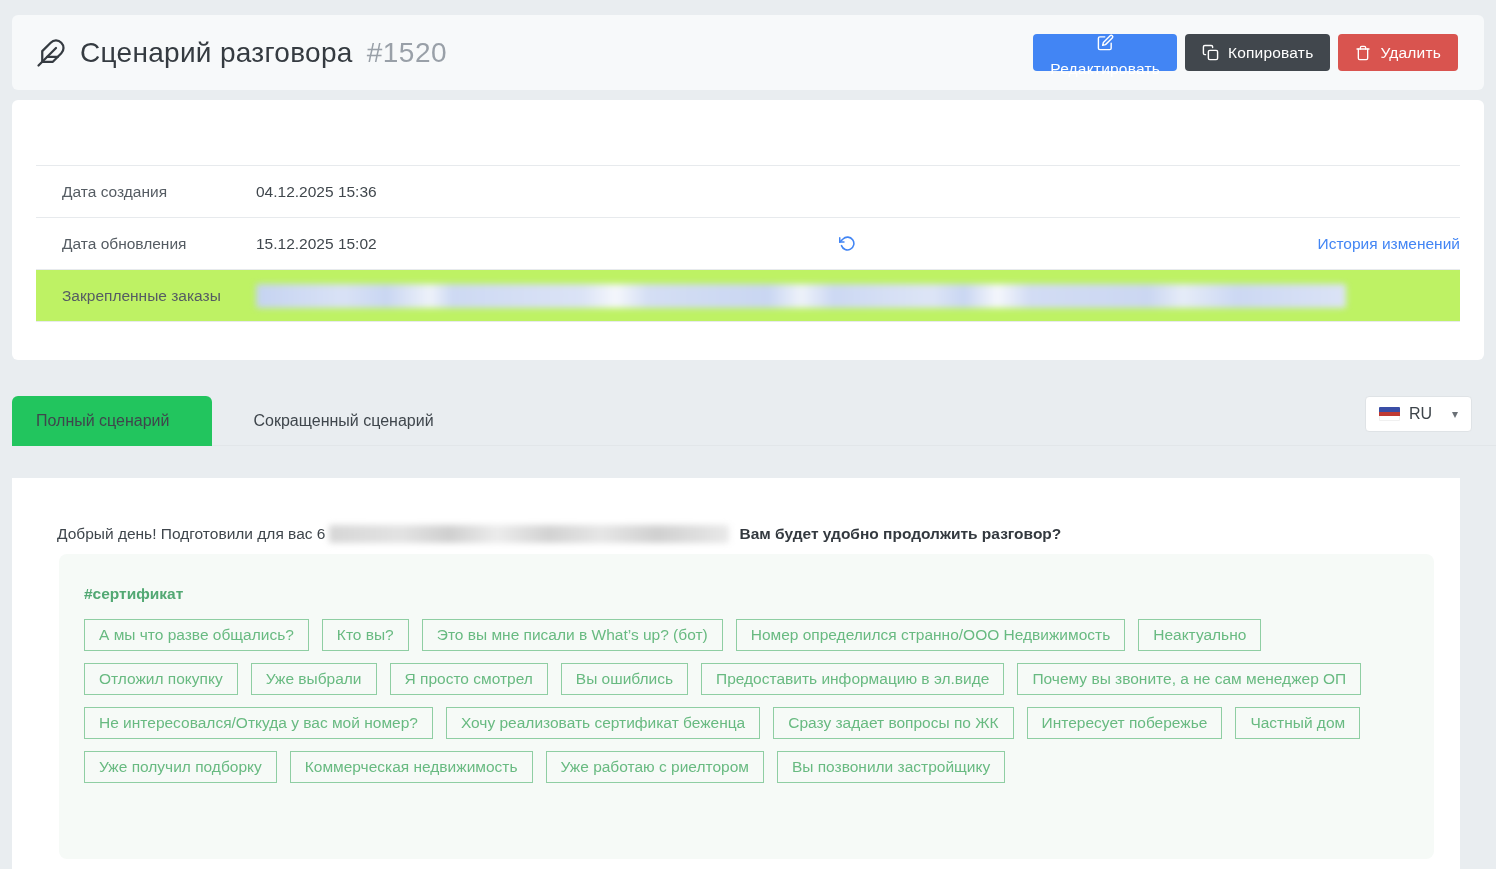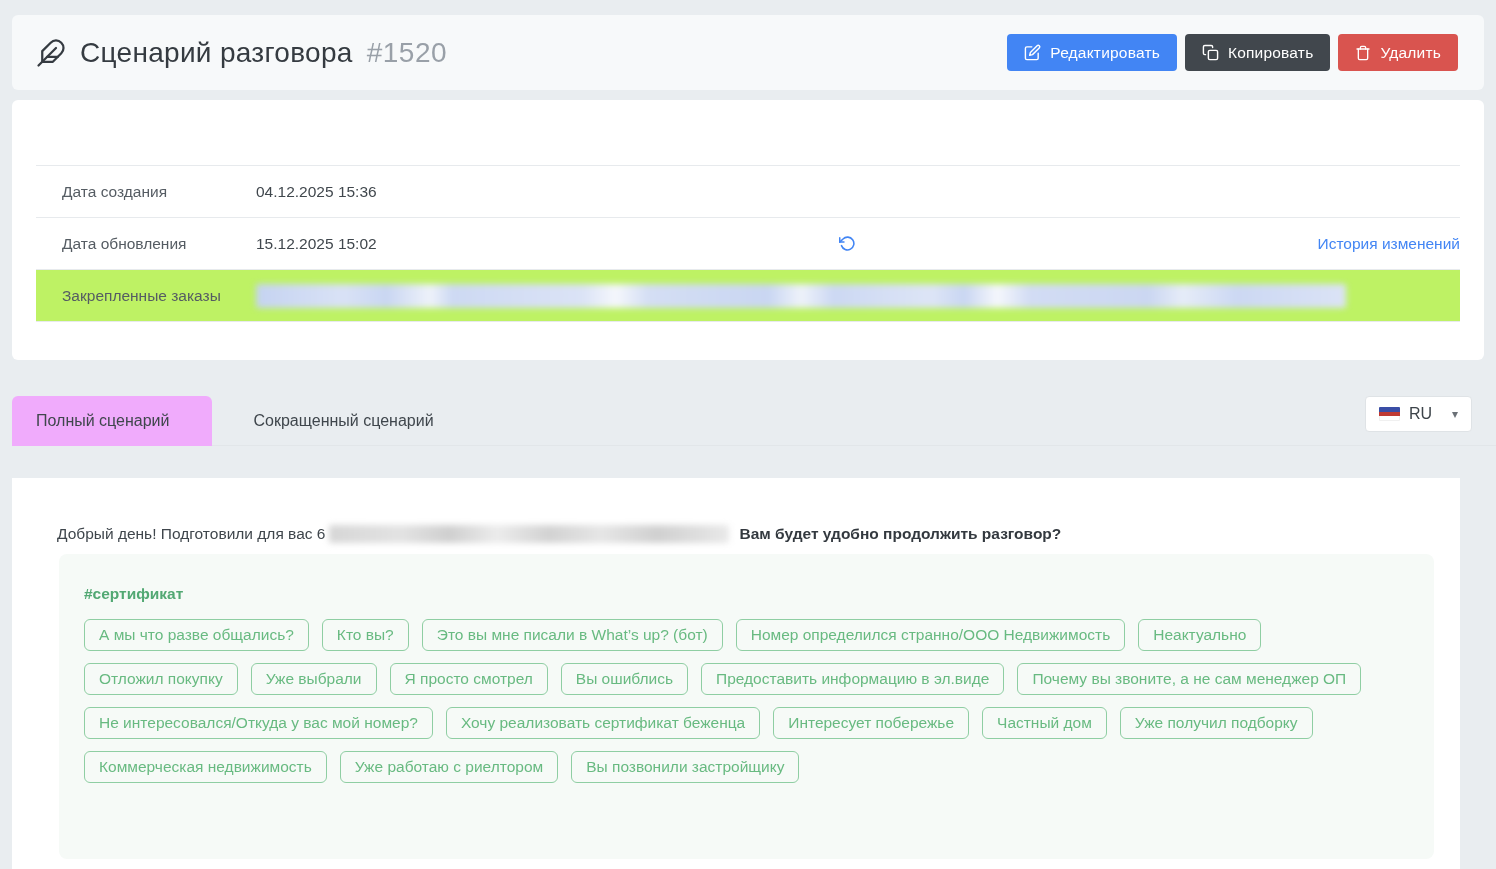--- a/index.html
+++ b/index.html
@@ -25,21 +25,21 @@
   }
   .title-wrap{display:flex; align-items:center; gap:14px;}
   .page-title{font-size:28px; font-weight:500; color:#353b41; letter-spacing:.3px;}
   .page-id{font-size:28px; font-weight:400; color:var(--muted); letter-spacing:.5px;}
   .header-actions{margin-left:auto; display:flex; gap:8px;}
   .btn{
     display:inline-flex; align-items:center; gap:9px; height:37px;
     border:none; border-radius:4px; padding:0 17px; font-size:15.5px; font-weight:500;
     color:#fff; cursor:pointer; font-family:inherit; letter-spacing:.2px;
   }
-  .btn-edit{background:var(--accent);}
+  .btn-edit{background:var(--accent);flex-direction:column;}
   .btn-copy{background:var(--dark);}
   .btn-delete{background:var(--danger);}
 
   
   .info-card{
     margin:10px 12px 0; height:260px; background:var(--card-bg);
     border-radius:6px; padding:65px 24px 0;
   }
   .info-table{width:100%; border-collapse:collapse;}
   .info-table tr{border-top:1px solid var(--line);}
@@ -62,21 +62,21 @@
   
   .tabs-row{
     margin:36px 0 0 12px; height:50px; display:flex; align-items:stretch;
     border-bottom:1px solid #e2e6e9; position:relative; padding-right:16px;
   }
   .tab{
     display:flex; align-items:center; padding:0 42px; font-size:16px;
     color:#3f464c; cursor:pointer; white-space:nowrap;
   }
   .tab.active{
-    background:#f0abfc; border-radius:6px 6px 0 0; margin-bottom:-1px;padding-left:24px;
+    background:#22c55e; border-radius:6px 6px 0 0; margin-bottom:-1px;padding-left:24px;
   }
   .lang-select{
     position:absolute; right:24px; top:0; height:36px; min-width:107px;
     background:#fff; border:1px solid #dfe3e6; border-radius:4px;
     display:flex; align-items:center; gap:9px; padding:0 13px; cursor:pointer;
   }
   .flag{width:21px; height:14px; display:inline-block; border-radius:1px; overflow:hidden;
     box-shadow:0 0 0 1px rgba(0,0,0,.06) inset;}
   .flag .w{height:34%; background:#f4f5f6;}
   .flag .b{height:33%; background:#3a4ea6;}
@@ -98,21 +98,21 @@
       #d2d2d2 55%,#e6e6e6 68%,#d0d0d0 82%,#e9e9e9 100%);
   }
   .greeting-section{
     margin-top:11px; margin-left:2px; width:1375px; min-height:305px;
     background:#f6faf7; border-radius:8px; padding:31px 25px 33px;
   }
   .section-hashtag{font-size:15.5px; font-weight:700; color:var(--green-strong); margin-bottom:16px;}
   .tags-wrap{display:flex; flex-wrap:wrap; gap:12px 13px;}
   .tag-btn{
     background:transparent; border:1px solid var(--green-border); color:var(--green-text);
-    border-radius:6px; height:32px; line-height:30px; padding:0 14px;
+    border-radius:0; height:32px; line-height:30px; padding:0 14px;
     font-size:15.5px; font-family:inherit; cursor:pointer; white-space:nowrap;
   }
 </style>
 </head>
 <body>
 
 <div class="header-card">
   <div class="title-wrap">
     <span class="icon">
       <svg width="30" height="30" viewBox="0 0 24 24" fill="none" stroke="#353b41" stroke-width="1.8" stroke-linecap="round" stroke-linejoin="round">
@@ -215,20 +215,21 @@
         <button class="tag-btn">Номер определился странно/ООО Недвижимость</button>
         <button class="tag-btn">Неактуально</button>
         <button class="tag-btn">Отложил покупку</button>
         <button class="tag-btn">Уже выбрали</button>
         <button class="tag-btn">Я просто смотрел</button>
         <button class="tag-btn">Вы ошиблись</button>
         <button class="tag-btn">Предоставить информацию в эл.виде</button>
         <button class="tag-btn">Почему вы звоните, а не сам менеджер ОП</button>
         <button class="tag-btn">Не интересовался/Откуда у вас мой номер?</button>
         <button class="tag-btn">Хочу реализовать сертификат беженца</button>
+        <button class="tag-btn">Сразу задает вопросы по ЖК</button>
         <button class="tag-btn">Интересует побережье</button>
         <button class="tag-btn">Частный дом</button>
         <button class="tag-btn">Уже получил подборку</button>
         <button class="tag-btn">Коммерческая недвижимость</button>
         <button class="tag-btn">Уже работаю с риелтором</button>
         <button class="tag-btn">Вы позвонили застройщику</button>
       </div>
   </div>
 </div>
 

